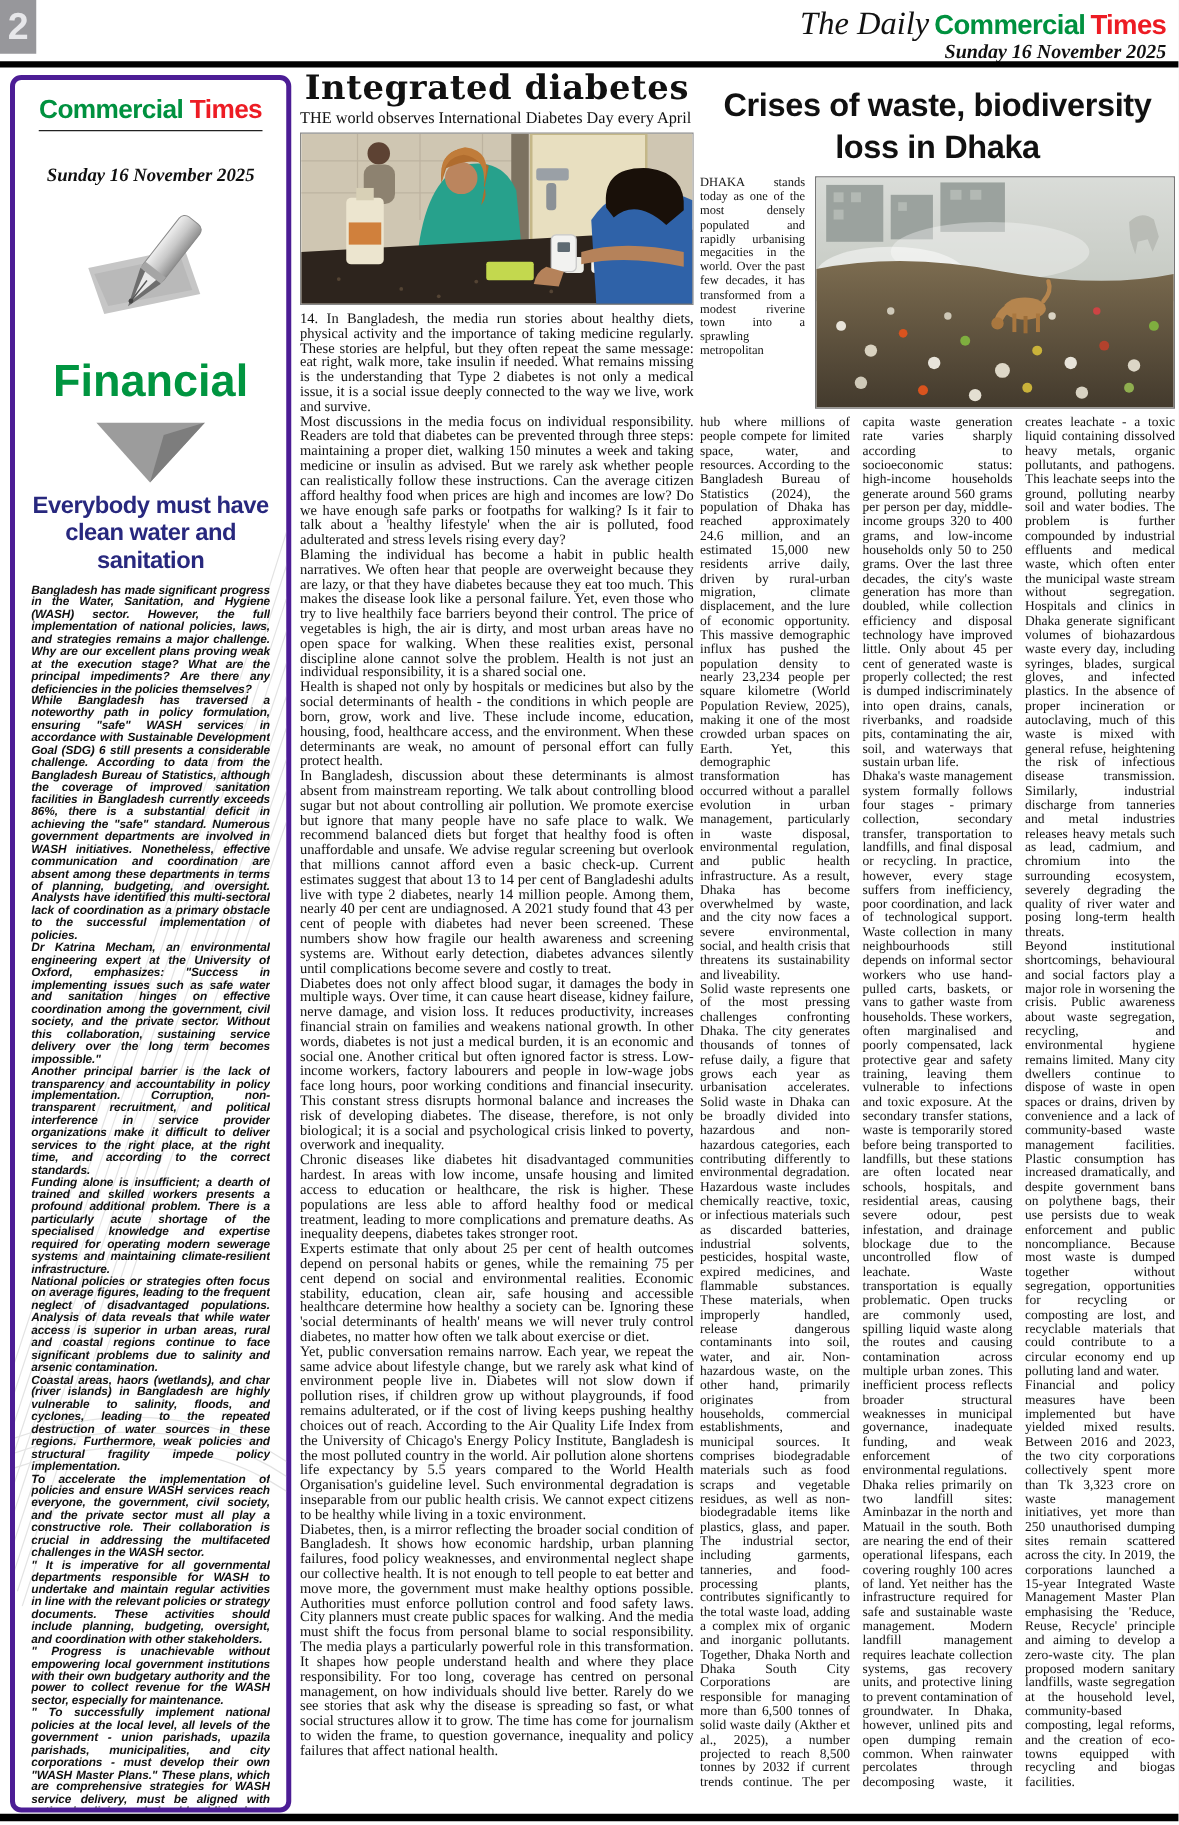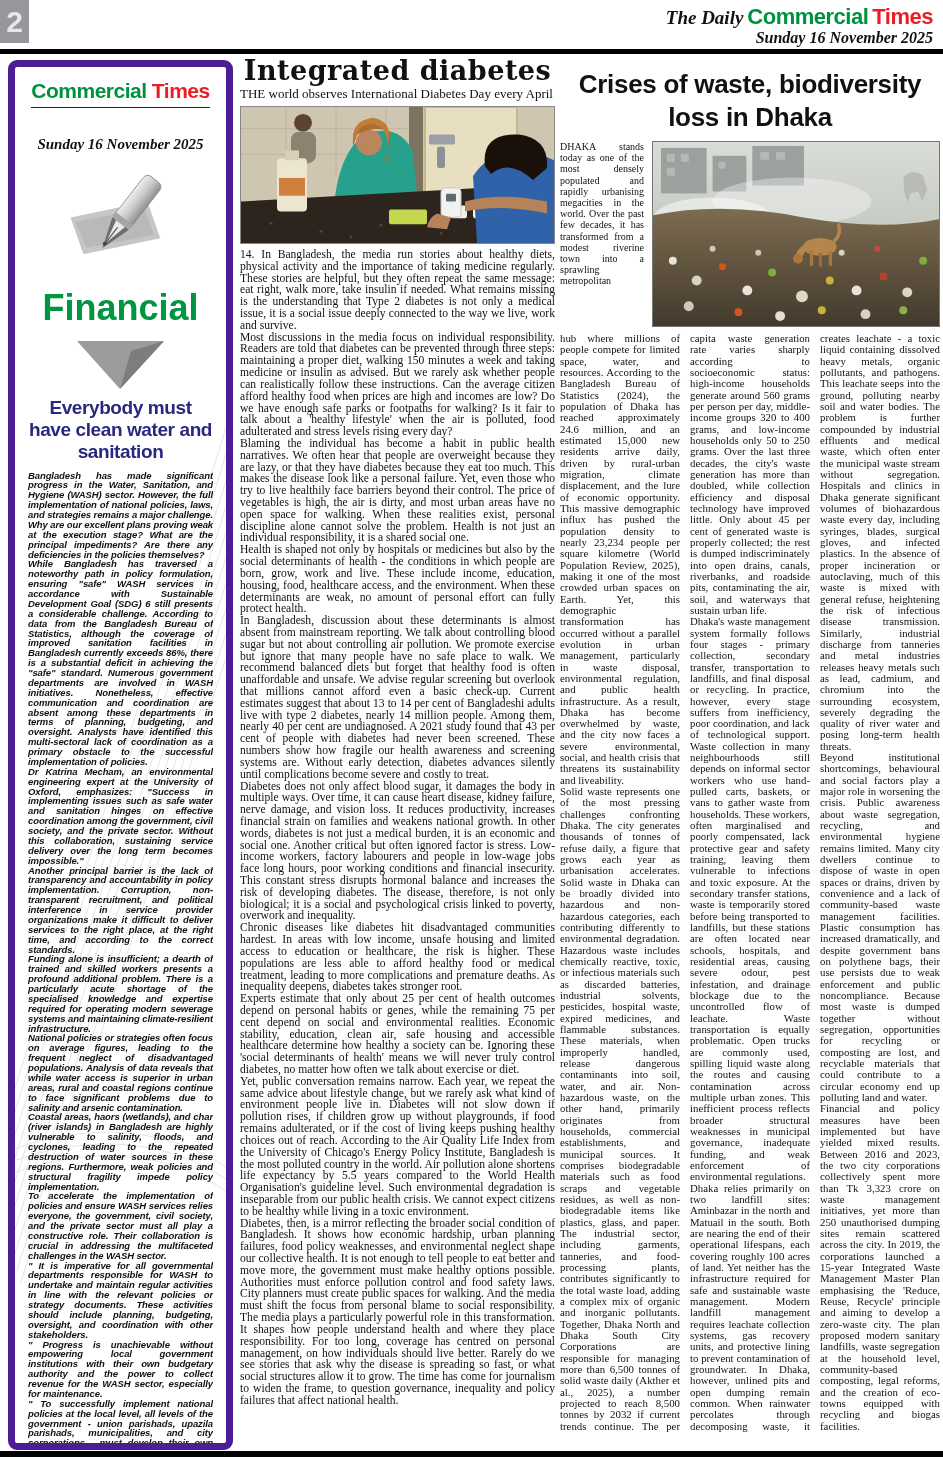--- a/index.html
+++ b/index.html
@@ -10,31 +10,31 @@
     background:#ffffff; overflow:hidden; color:#111;
   }
   
   .pagenum {
     position:absolute; top:0; left:0; width:29px; height:43px;
     background:#97979b; color:#e7e7ea; font-family:"Liberation Sans",sans-serif;
     font-weight:bold; font-size:30px; display:flex; align-items:center; justify-content:center;
   }
   .masthead { position:absolute; top:5px; right:10px; text-align:right; line-height:1.05; }
   .masthead .line1 { white-space:nowrap; }
-  .mh-daily { font-family:"Liberation Serif",serif; font-style:italic; font-weight:bold; font-size:19px; color:#111; }
+  .mh-daily { font-family:"Liberation Serif",serif; font-style:italic; font-weight:normal; font-size:26px; color:#111; }
   .mh-commercial { font-family:"Liberation Sans",sans-serif; font-weight:bold; font-size:22px; color:var(--green,#00913f); letter-spacing:-0.5px; }
   .mh-times { font-family:"Liberation Sans",sans-serif; font-weight:bold; font-size:22px; color:var(--red,#ed1c24); letter-spacing:-0.5px; }
   .mh-date { font-family:"Liberation Serif",serif; font-style:italic; font-weight:bold; font-size:16px; margin-top:2px; }
   .header-rule { position:absolute; top:49px; left:0; width:943px; height:5px; background:#000; }
   .bottom-rule { position:absolute; top:1451px; left:0; width:943px; height:6px; background:#000; }
 
   
   .editorial-box {
     position:absolute; left:8px; top:60px; width:225px; height:1390px;
-    border:7px solid #4c1d95; border-radius:9px; overflow:hidden;
+    border:4px solid #4c1d95; border-radius:9px; overflow:hidden;
     padding:12px 13px; background:#fff;
   }
   .swoosh { position:absolute; left:0; top:0; width:100%; height:100%; pointer-events:none; }
   .ed-logo { position:relative; text-align:center; font-family:"Liberation Sans",sans-serif; font-weight:bold; font-size:21px; letter-spacing:-0.5px; }
   .ed-logo .underline { display:inline-block; padding-bottom:4px; border-bottom:1.5px solid #222; }
   .ed-logo .c { color:var(--green,#00913f); } .ed-logo .t { color:var(--red,#ed1c24); }
   .ed-date { position:relative; text-align:center; font-style:italic; font-weight:bold; font-size:15px; margin-top:28px; }
   .pen-wrap { position:relative; width:150px; height:104px; margin:18px auto 0; }
   .ed-label { position:relative; text-align:center; font-family:"Liberation Sans",sans-serif; font-weight:bold; font-size:36px; color:var(--editorial-green,#009540); margin-top:12px; }
   .arrow-wrap { position:relative; width:95px; height:52px; margin:12px auto 4px; }
@@ -149,21 +149,21 @@
     <div class="ed-headline">Everybody must have clean water and sanitation</div>
 
     <div class="ed-body">
         <p>Bangladesh has made significant progress in the Water, Sanitation, and Hygiene (WASH) sector. However, the full implementation of national policies, laws, and strategies remains a major challenge. Why are our excellent plans proving weak at the execution stage? What are the principal impediments? Are there any deficiencies in the policies themselves?</p>
         <p>While Bangladesh has traversed a noteworthy path in policy formulation, ensuring "safe" WASH services in accordance with Sustainable Development Goal (SDG) 6 still presents a considerable challenge. According to data from the Bangladesh Bureau of Statistics, although the coverage of improved sanitation facilities in Bangladesh currently exceeds 86%, there is a substantial deficit in achieving the "safe" standard. Numerous government departments are involved in WASH initiatives. Nonetheless, effective communication and coordination are absent among these departments in terms of planning, budgeting, and oversight. Analysts have identified this multi-sectoral lack of coordination as a primary obstacle to the successful implementation of policies.</p>
         <p>Dr Katrina Mecham, an environmental engineering expert at the University of Oxford, emphasizes: "Success in implementing issues such as safe water and sanitation hinges on effective coordination among the government, civil society, and the private sector. Without this collaboration, sustaining service delivery over the long term becomes impossible."</p>
         <p>Another principal barrier is the lack of transparency and accountability in policy implementation. Corruption, non-transparent recruitment, and political interference in service provider organizations make it difficult to deliver services to the right place, at the right time, and according to the correct standards.</p>
         <p>Funding alone is insufficient; a dearth of trained and skilled workers presents a profound additional problem. There is a particularly acute shortage of the specialised knowledge and expertise required for operating modern sewerage systems and maintaining climate-resilient infrastructure.</p>
         <p>National policies or strategies often focus on average figures, leading to the frequent neglect of disadvantaged populations. Analysis of data reveals that while water access is superior in urban areas, rural and coastal regions continue to face significant problems due to salinity and arsenic contamination.</p>
         <p>Coastal areas, haors (wetlands), and char (river islands) in Bangladesh are highly vulnerable to salinity, floods, and cyclones, leading to the repeated destruction of water sources in these regions. Furthermore, weak policies and structural fragility impede policy implementation.</p>
-        <p>To accelerate the implementation of policies and ensure WASH services relies everyone, the government, civil society, and the private sector must all play a constructive role. Their collaboration is crucial in addressing the multifaceted challenges in the WASH sector.</p>
+        <p>To accelerate the implementation of policies and ensure WASH services reach everyone, the government, civil society, and the private sector must all play a constructive role. Their collaboration is crucial in addressing the multifaceted challenges in the WASH sector.</p>
         <p>" It is imperative for all governmental departments responsible for WASH to undertake and maintain regular activities in line with the relevant policies or strategy documents. These activities should include planning, budgeting, oversight, and coordination with other stakeholders.</p>
         <p>" Progress is unachievable without empowering local government institutions with their own budgetary authority and the power to collect revenue for the WASH sector, especially for maintenance.</p>
         <p>" To successfully implement national policies at the local level, all levels of the government - union parishads, upazila parishads, municipalities, and city corporations - must develop their own "WASH Master Plans." These plans, which are comprehensive strategies for WASH service delivery, must be aligned with national policies and should publish short- and long-term action plans tailored to the specific climate risks and community needs of their respective areas.</p>
       </div>
   </div>
 
   <div class="mid-col">
     <h1 class="dia-headline">Integrated diabetes</h1>
     <div class="dia-standfirst">THE world observes International Diabetes Day every April</div>
 

